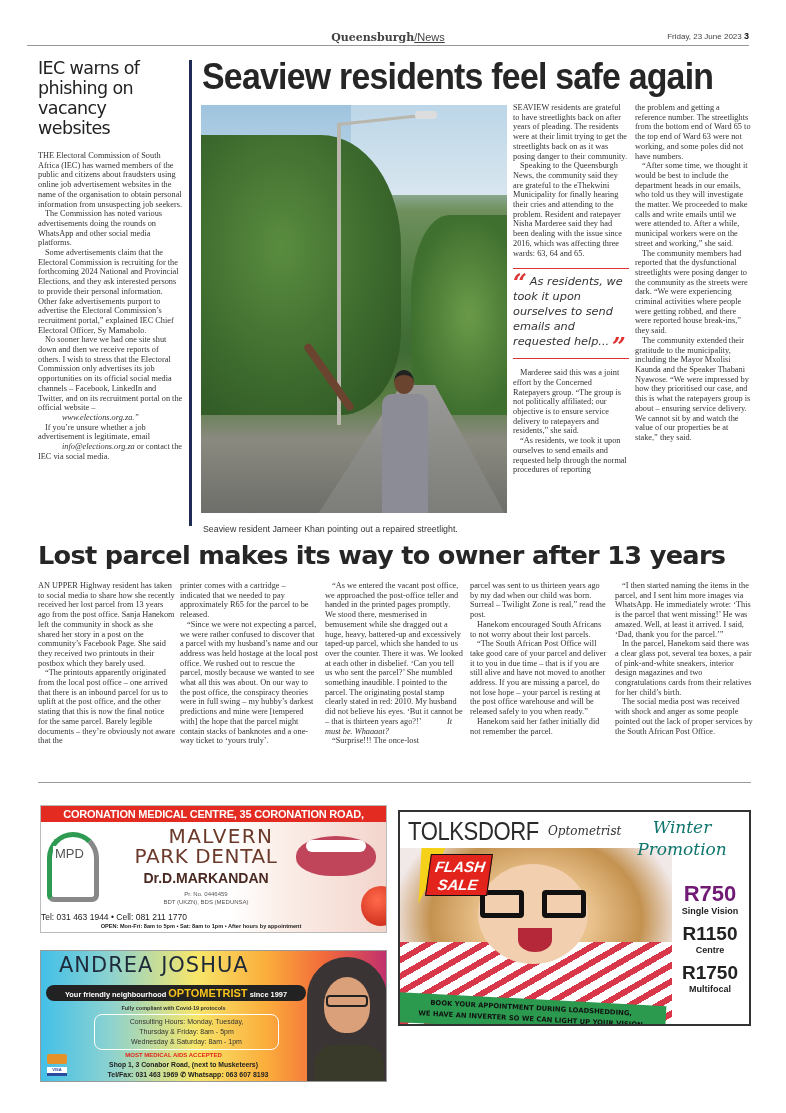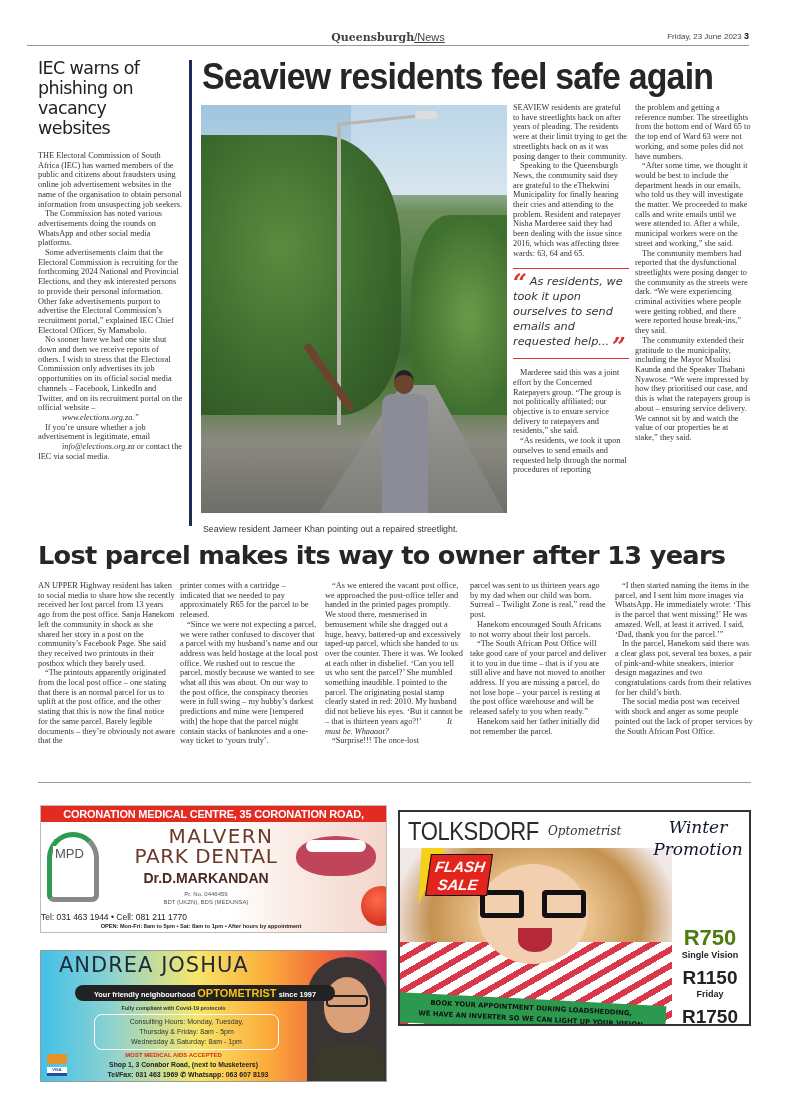--- a/index.html
+++ b/index.html
@@ -63,52 +63,52 @@
   .ad-dental .dr { position: absolute; left: 60px; top: 64px; width: 210px; text-align: center; font-family: Liberation Sans, sans-serif; font-weight: bold; font-size: 14px; color: #4a2a22; }
   .ad-dental .prno { position: absolute; left: 80px; top: 84px; width: 170px; text-align: center; font-family: "Liberation Sans", sans-serif; font-size: 6px; line-height: 8px; color: #555; }
   .ad-dental .tel { position: absolute; left: 0; width: 320px; top: 106px; text-align: left; font-family: "Liberation Sans", sans-serif; font-size: 8.5px; color: #222; }
   .ad-dental .hours { position: absolute; left: 0; width: 320px; top: 117px; text-align: center; font-family: "Liberation Sans", sans-serif; font-weight: bold; font-size: 5.6px; color: #222; }
   .ad-dental .mouth { position: absolute; left: 255px; top: 30px; width: 80px; height: 40px; background: #c0445a; border-radius: 50% 50% 45% 45%; }
   .ad-dental .teeth { position: absolute; left: 265px; top: 34px; width: 60px; height: 12px; background: #fff; border-radius: 6px; }
   .ad-dental .apple { position: absolute; left: 320px; top: 80px; width: 40px; height: 40px; background: radial-gradient(circle at 40% 35%, #ff6a4a, #c21d10); border-radius: 50%; }
 
   .ad-andrea { position: absolute; left: 40px; top: 950px; width: 347px; height: 132px; border: 1px solid #999; overflow: hidden; background: linear-gradient(90deg,#43c0e8 0%,#8cd2d0 20%,#f7e66a 45%,#fbae3c 65%,#f26a3a 82%,#c2306e 100%); }
   .ad-andrea .nm { position: absolute; left: 18px; top: 2px; font-family: "DejaVu Sans", sans-serif; font-weight: normal; font-size: 21px; color: #1e2a3a; letter-spacing: 1px; }
-  .ad-andrea .tag { position: absolute; left: 5px; top: 34px; width: 260px; height: 16px; background: #222; border-radius: 8px; color: #fff; font-family: "Liberation Sans", sans-serif; font-weight: bold; font-size: 7.4px; line-height: 16px; text-align: center; margin-left: 29px; }
+  .ad-andrea .tag { position: absolute; left: 5px; top: 34px; width: 260px; height: 16px; background: #222; border-radius: 8px; color: #fff; font-family: "Liberation Sans", sans-serif; font-weight: bold; font-size: 7.4px; line-height: 16px; text-align: center; }
   .ad-andrea .tag b { color: #f5c11a; font-size: 11px; }
   .ad-andrea .covid { position: absolute; left: 0; width: 265px; top: 54px; text-align: center; font-family: "Liberation Sans", sans-serif; font-weight: bold; font-size: 5.5px; color: #333; }
   .ad-andrea .hours { position: absolute; left: 53px; top: 63px; width: 185px; height: 36px; border: 1px solid #fff; border-radius: 8px; text-align: center; font-family: "Liberation Sans", sans-serif; font-size: 7px; line-height: 10px; color: #333; padding-top: 2px; }
   .ad-andrea .aids { position: absolute; left: 0; width: 265px; top: 101px; text-align: center; font-family: "Liberation Sans", sans-serif; font-weight: bold; font-size: 6px; color: #e3241d; }
   .ad-andrea .shop { position: absolute; left: 20px; width: 245px; top: 110px; text-align: center; font-family: "Liberation Sans", sans-serif; font-weight: bold; font-size: 6.8px; color: #222; }
   .ad-andrea .tel { position: absolute; left: 22px; width: 250px; top: 120px; text-align: center; font-family: "Liberation Sans", sans-serif; font-weight: bold; font-size: 7px; color: #222; }
   .ad-andrea .cards { position: absolute; left: 6px; top: 103px; width: 20px; height: 24px; }
   .ad-andrea .cards .mc { height: 10px; background: #e6922a; border-radius: 2px; margin-bottom: 3px; }
   .ad-andrea .cards .visa { height: 9px; background: #fff; border-bottom: 3px solid #2a4aa0; font-size: 4px; color: #2a4aa0; text-align: center; font-family: "Liberation Sans", sans-serif; font-weight: bold; }
   .ad-andrea .portrait { position: absolute; left: 258px; top: 4px; width: 90px; height: 130px; }
   .ad-andrea .hair { position: absolute; left: 8px; top: 2px; width: 80px; height: 130px; background: #3a3434; border-radius: 40px 40px 0 0; }
   .ad-andrea .face { position: absolute; left: 25px; top: 22px; width: 46px; height: 56px; background: #d9a07a; border-radius: 50% 50% 45% 45%; }
   .ad-andrea .specs { position: absolute; left: 27px; top: 40px; width: 42px; height: 12px; border: 2px solid #222; border-radius: 4px; }
   .ad-andrea .top { position: absolute; left: 15px; top: 90px; width: 70px; height: 45px; background: #3a3a2a; border-radius: 20px 20px 0 0; }
 
   .ad-tolks { position: absolute; left: 398px; top: 810px; width: 353px; height: 216px; border: 2px solid #333; overflow: hidden; background: #fff; }
   .ad-tolks .brand { position: absolute; left: 8px; top: 4px; font-family: "Liberation Sans", sans-serif; font-size: 26px; color: #2a2a2a; letter-spacing: -0.5px; transform: scaleX(0.85); transform-origin: left top; white-space: nowrap; }
   .ad-tolks .opt { position: absolute; left: 148px; top: 12px; font-family: "DejaVu Serif", serif; font-style: italic; font-size: 12px; color: #333; }
-  .ad-tolks .promo { position: absolute; left: 238px; top: 4px; width: 120px; text-align: center; font-family: "DejaVu Serif", serif; font-style: italic; font-size: 17px; line-height: 22px; color: #0f172a; }
+  .ad-tolks .promo { position: absolute; left: 222px; top: 4px; width: 120px; text-align: center; font-family: "DejaVu Serif", serif; font-style: italic; font-size: 17px; line-height: 22px; color: #0f766e; }
   .ad-tolks .photo2 { position: absolute; left: 0; top: 36px; width: 272px; height: 178px; background: radial-gradient(ellipse at 50% 40%, #f4d8b8 0%, #e8c08a 30%, #c49250 55%, #f1e8e8 75%); }
   .ad-tolks .stripes { position: absolute; left: 0; top: 130px; width: 272px; height: 84px; background: repeating-linear-gradient(-30deg, #fff 0 8px, #d8384a 8px 14px); }
   .ad-tolks .face2 { position: absolute; left: 78px; top: 52px; width: 110px; height: 100px; background: #f2cfae; border-radius: 50%; }
   .ad-tolks .glasses { position: absolute; left: 80px; top: 78px; width: 106px; height: 28px; }
   .ad-tolks .glasses i { position: absolute; top: 0; width: 44px; height: 28px; border: 5px solid #111; border-radius: 4px; }
   .ad-tolks .glasses i:first-child { left: 0; } .ad-tolks .glasses i:last-child { right: 0; }
   .ad-tolks .mouth2 { position: absolute; left: 118px; top: 116px; width: 34px; height: 24px; background: #b5283a; border-radius: 0 0 50% 50%; }
   .ad-tolks .flash { position: absolute; left: 14px; top: 36px; width: 76px; height: 56px; }
   .ad-tolks .flash .bolt { position: absolute; left: 0; top: 0; width: 0; height: 0; border-left: 12px solid transparent; border-right: 12px solid transparent; border-top: 56px solid #f5d11a; transform: skewX(-15deg); }
   .ad-tolks .flash .box { position: absolute; left: 14px; top: 6px; width: 62px; height: 42px; background: #e3241d; transform: skewX(-8deg); font-family: "Liberation Sans", sans-serif; font-weight: bold; font-style: italic; font-size: 15px; line-height: 18px; color: #fff; text-align: center; padding-top: 3px; border: 1px solid #111; }
   .ad-tolks .prices { position: absolute; left: 270px; top: 70px; width: 80px; text-align: center; font-family: "Liberation Sans", sans-serif; }
-  .ad-tolks .prices .p1 { font-weight: bold; font-size: 22px; color: #4d7c0f; line-height: 24px; margin-top: 44px; }
+  .ad-tolks .prices .p1 { font-weight: bold; font-size: 22px; color: #701a75; line-height: 24px; }
   .ad-tolks .prices .pp { font-weight: bold; font-size: 19px; color: #222; line-height: 22px; margin-top: 6px; }
   .ad-tolks .prices .lbl { font-weight: bold; font-size: 9px; color: #222; line-height: 11px; }
   .ad-tolks .green-strip { position: absolute; left: -4px; top: 180px; width: 270px; height: 30px; background: #2c9a4e; transform: rotate(3deg); transform-origin: left; font-family: "DejaVu Sans", sans-serif; font-weight: bold; font-size: 6.8px; line-height: 11px; color: #111; text-align: center; padding-top: 4px; }
   .ad-tolks .packages { position: absolute; left: 0; width: 340px; top: 218px; text-align: center; font-family: "DejaVu Sans", sans-serif; font-size: 9px; line-height: 13px; color: #222; }
   .ad-tolks .packages small { font-size: 5.5px; }
   .ad-tolks .footer { position: absolute; left: 0; top: 248px; width: 353px; height: 46px; background: #2c9a4e; font-family: "Liberation Sans", sans-serif; font-size: 7px; line-height: 10px; color: #f0f0f0; padding: 4px 6px; }
   .ad-tolks .footer .l { position: absolute; left: 6px; top: 4px; }
   .ad-tolks .footer .r { position: absolute; right: 8px; top: 4px; text-align: right; }
 </style>
 </head>
@@ -166,21 +166,21 @@
 <div class="sv-col2 body-text">
   <p>the problem and getting a reference number. The streetlights from the bottom end of Ward 65 to the top end of Ward 63 were not working, and some poles did not have numbers.</p>
   <p class="ind">“After some time, we thought it would be best to include the department heads in our emails, who told us they will investigate the matter. We proceeded to make calls and write emails until we were attended to. After a while, municipal workers were on the street and working,” she said.</p>
   <p class="ind">The community members had reported that the dysfunctional streetlights were posing danger to the community as the streets were dark. “We were experiencing criminal activities where people were getting robbed, and there were reported house break-ins,” they said.</p>
   <p class="ind">The community extended their gratitude to the municipality, including the Mayor Mxolisi Kaunda and the Speaker Thabani Nyawose. “We were impressed by how they prioritised our case, and this is what the ratepayers group is about – ensuring service delivery. We cannot sit by and watch the value of our properties be at stake,” they said.</p>
 </div>
 
 <div class="lp-title">Lost parcel makes its way to owner after 13 years</div>
 <div class="lp-col lp-c1 body-text">
   <p>AN UPPER Highway resident has taken to social media to share how she recently received her lost parcel from 13 years ago from the post office. Sanja Hanekom left the community in shock as she shared her story in a post on the community’s Facebook Page. She said they received two printouts in their postbox which they barely used.</p>
-  <p class="ind">“The printouts apparently originated from the local post office – one stating that there is an normal parcel for us to uplift at the post office, and the other stating that this is now the final notice for the same parcel. Barely legible documents – they’re obviously not aware that the</p>
+  <p class="ind">“The printouts apparently originated from the local post office – one arrived that there is an inbound parcel for us to uplift at the post office, and the other stating that this is now the final notice for the same parcel. Barely legible documents – they’re obviously not aware that the</p>
 </div>
 <div class="lp-col lp-c2 body-text">
   <p>printer comes with a cartridge – indicated that we needed to pay approximately R65 for the parcel to be released.</p>
   <p class="ind">“Since we were not expecting a parcel, we were rather confused to discover that a parcel with my husband’s name and our address was held hostage at the local post office. We rushed out to rescue the parcel, mostly because we wanted to see what all this was about. On our way to the post office, the conspiracy theories were in full swing – my hubby’s darkest predictions and mine were [tempered with] the hope that the parcel might contain stacks of banknotes and a one-way ticket to ‘yours truly’.</p>
 </div>
 <div class="lp-col lp-c3 body-text">
   <p class="ind"><span>“As we entered the vacant post office, we approached the post-office teller and handed in the printed pages promptly. We stood there, mesmerised in bemusement while she dragged out a huge, heavy, battered-up and excessively taped-up parcel, which she handed to us over the counter. There it was. We looked at each other in disbelief. ‘Can you tell us who sent the parcel?’ She mumbled something inaudible. I pointed to the parcel. The originating postal stamp clearly stated in red: 2010. My husband did not believe his eyes. ‘But it cannot be – that is thirteen years ago?!’</span> <i>It must be. Whaaaat?</i></p>
   <p class="ind">“Surprise!!! The once-lost</p>
 </div>
 <div class="lp-col lp-c4 body-text">
@@ -262,21 +262,21 @@
     <div class="bolt"></div>
     <div class="box">
       <div>FLASH</div>
       <div>SALE</div>
     </div>
   </div>
   <div class="prices">
     <div class="p1">R750</div>
     <div class="lbl">Single Vision</div>
     <div class="pp">R1150</div>
-    <div class="lbl">Friday</div>
+    <div class="lbl">Centre</div>
     <div class="pp">R1750</div>
     <div class="lbl">Multifocal</div>
   </div>
   <div class="green-strip">
     <div>BOOK YOUR APPOINTMENT DURING LOADSHEDDING,</div>
     <div>WE HAVE AN INVERTER SO WE CAN LIGHT UP YOUR VISION</div>
   </div>
   <div class="packages">
     <div>Packages include comprehensive eye test, frames &amp; lenses.</div>
     <div><span>All frames have a full 1 year warranty.</span> <small>T's &amp; C's apply.</small></div>

